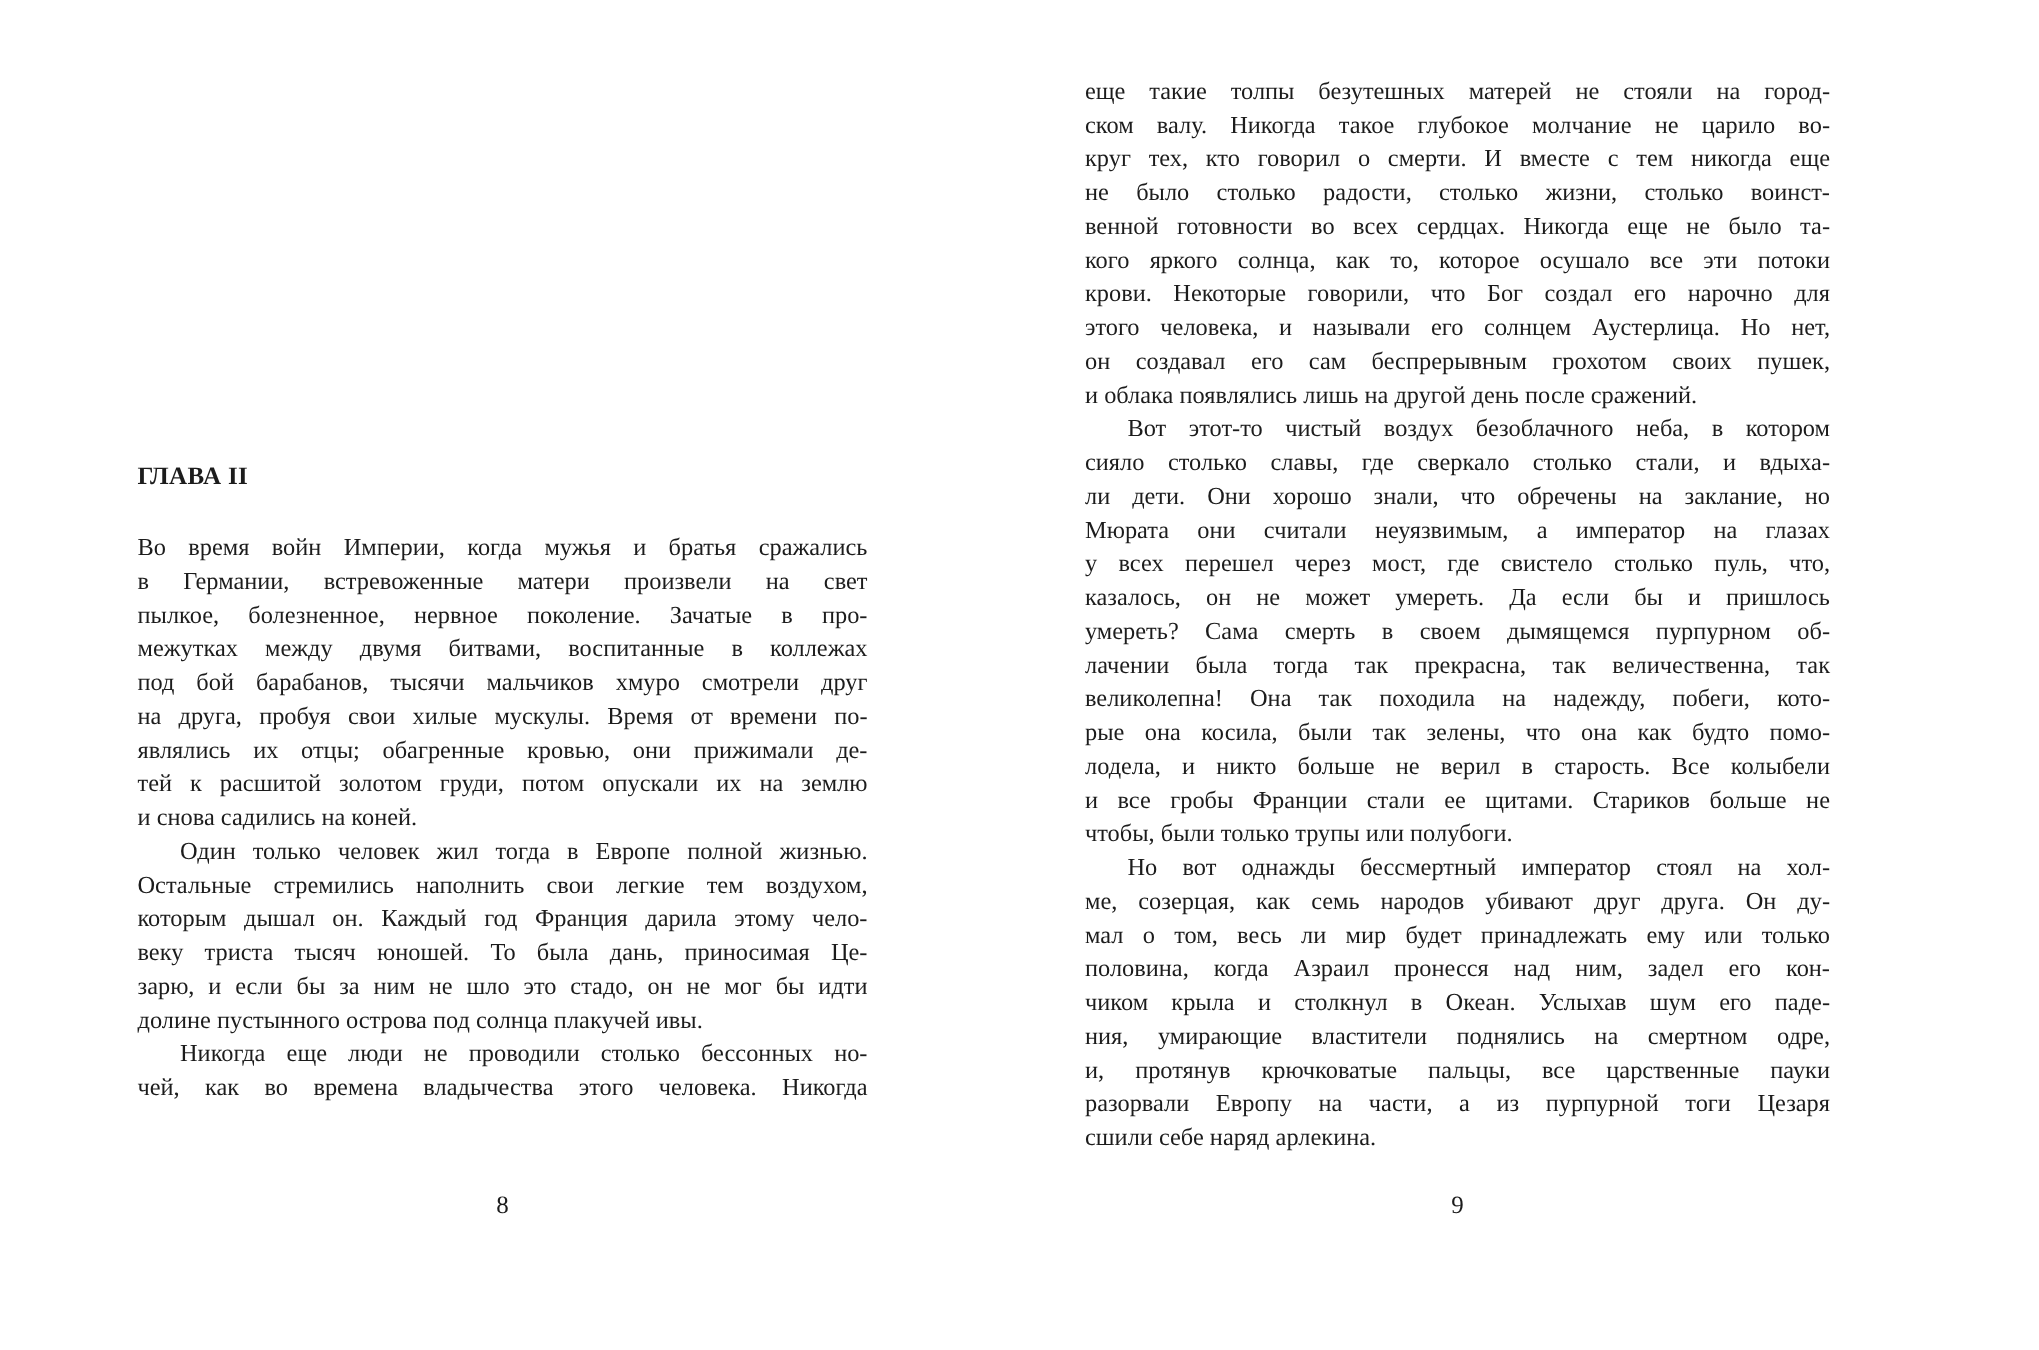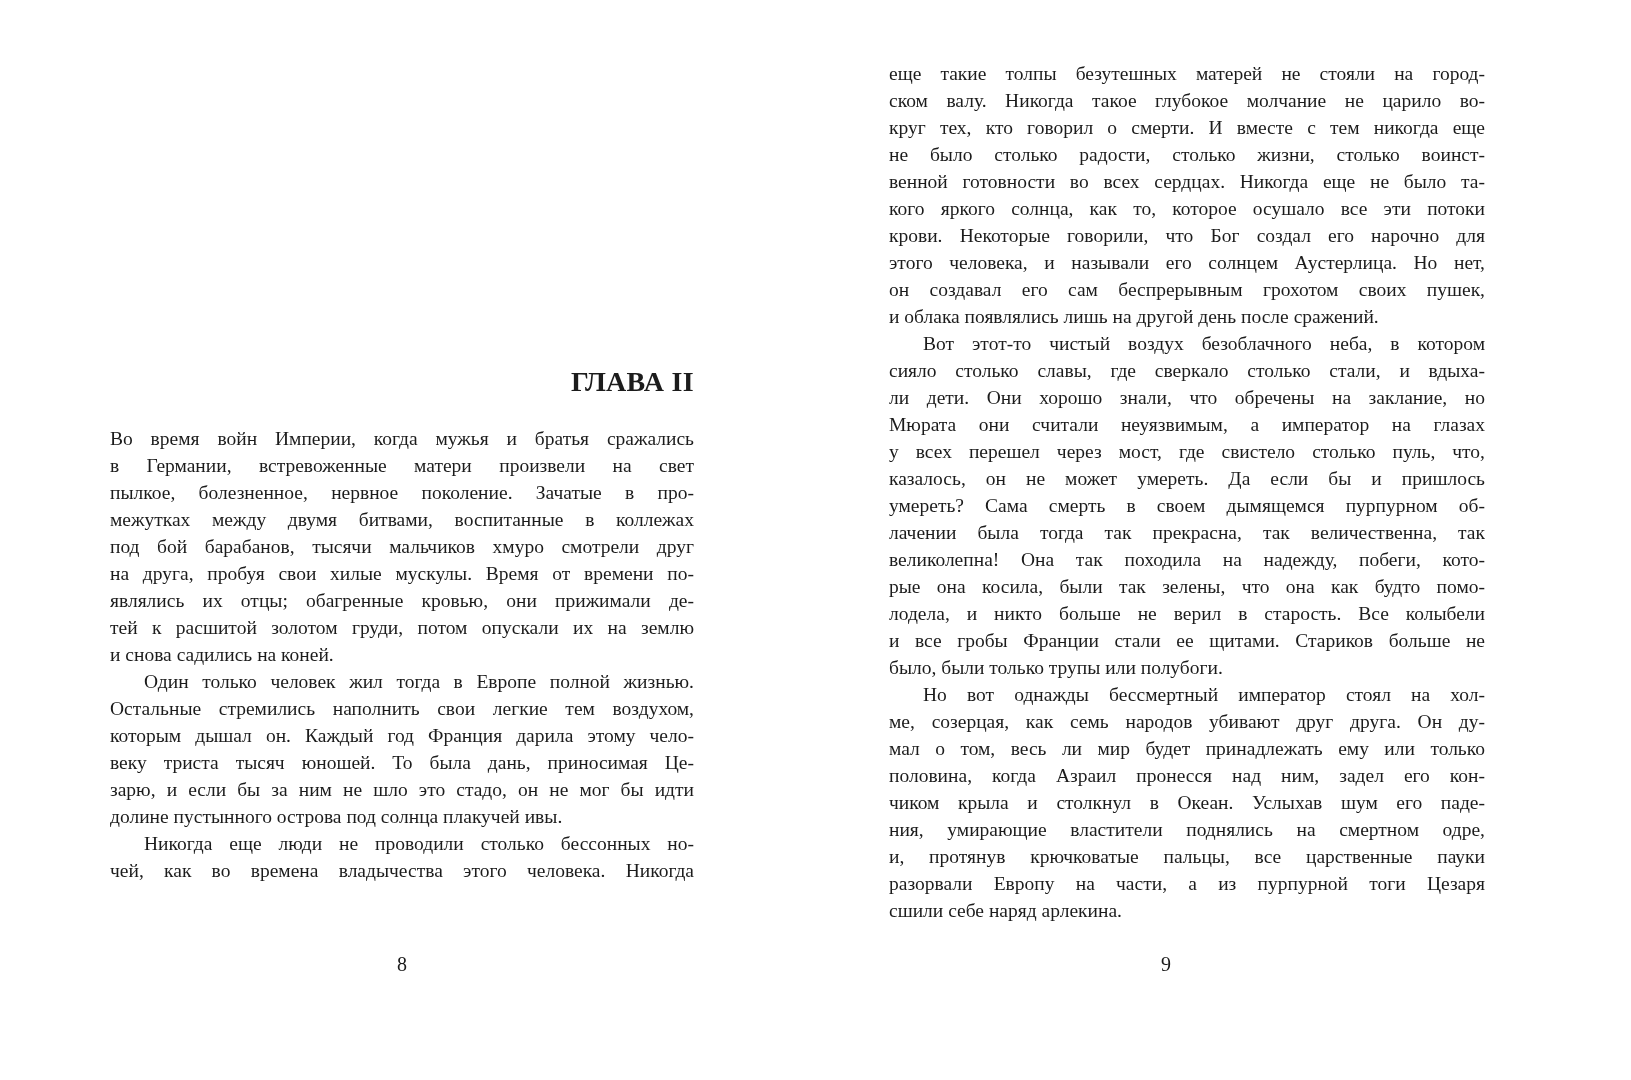--- a/index.html
+++ b/index.html
@@ -20,26 +20,25 @@
   }
   #page-left {
     left: 110px;
     top: 368px;
     width: 584px;
   }
   #page-right {
     left: 868px;
     top: 60px;
     width: 596px;
-    margin-left: 21px;
   }
   .chapter-heading {
-    font-size: 28px;
+    font-size: 20px;
     font-weight: bold;
-    text-align: right;
+    text-align: left;
     line-height: 27px;
     margin: 0 0 30px 0;
     letter-spacing: 0.3px;
   }
   .line {
     font-size: 19.5px;
     line-height: 27px;
     text-align: justify;
     text-align-last: justify;
     hyphens: none;
@@ -112,21 +111,21 @@
         <div class="line">ли дети. Они хорошо знали, что обречены на заклание, но</div>
         <div class="line">Мюрата они считали неуязвимым, а император на глазах</div>
         <div class="line">у всех перешел через мост, где свистело столько пуль, что,</div>
         <div class="line">казалось, он не может умереть. Да если бы и пришлось</div>
         <div class="line">умереть? Сама смерть в своем дымящемся пурпурном об-</div>
         <div class="line">лачении была тогда так прекрасна, так величественна, так</div>
         <div class="line">великолепна! Она так походила на надежду, побеги, кото-</div>
         <div class="line">рые она косила, были так зелены, что она как будто помо-</div>
         <div class="line">лодела, и никто больше не верил в старость. Все колыбели</div>
         <div class="line">и все гробы Франции стали ее щитами. Стариков больше не</div>
-        <div class="line last">было, были только трупы или полубоги.</div>
+        <div class="line last">чтобы, были только трупы или полубоги.</div>
         <div class="line indent">Но вот однажды бессмертный император стоял на хол-</div>
         <div class="line">ме, созерцая, как семь народов убивают друг друга. Он ду-</div>
         <div class="line">мал о том, весь ли мир будет принадлежать ему или только</div>
         <div class="line">половина, когда Азраил пронесся над ним, задел его кон-</div>
         <div class="line">чиком крыла и столкнул в Океан. Услыхав шум его паде-</div>
         <div class="line">ния, умирающие властители поднялись на смертном одре,</div>
         <div class="line">и, протянув крючковатые пальцы, все царственные пауки</div>
         <div class="line">разорвали Европу на части, а из пурпурной тоги Цезаря</div>
         <div class="line last">сшили себе наряд арлекина.</div>
       </div>

